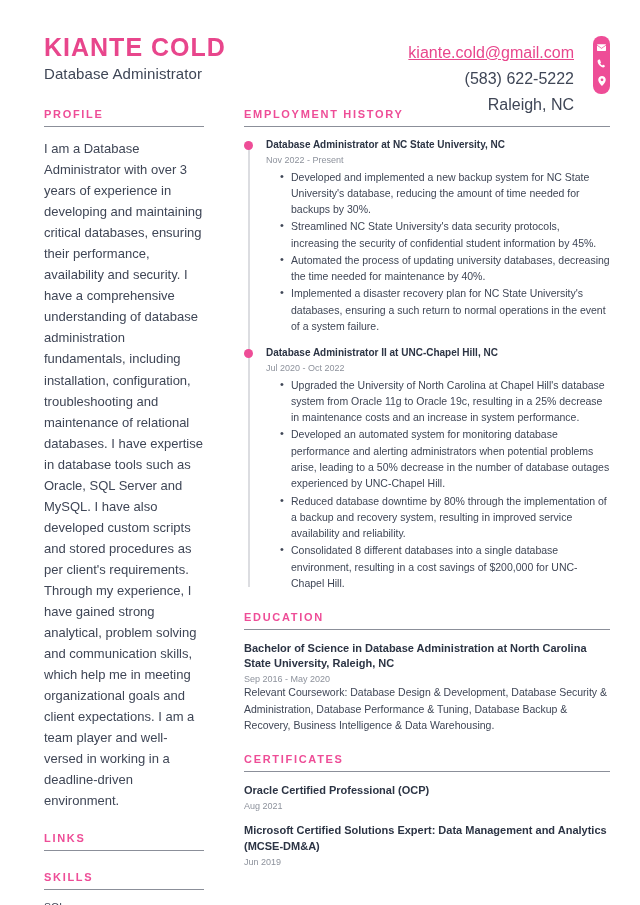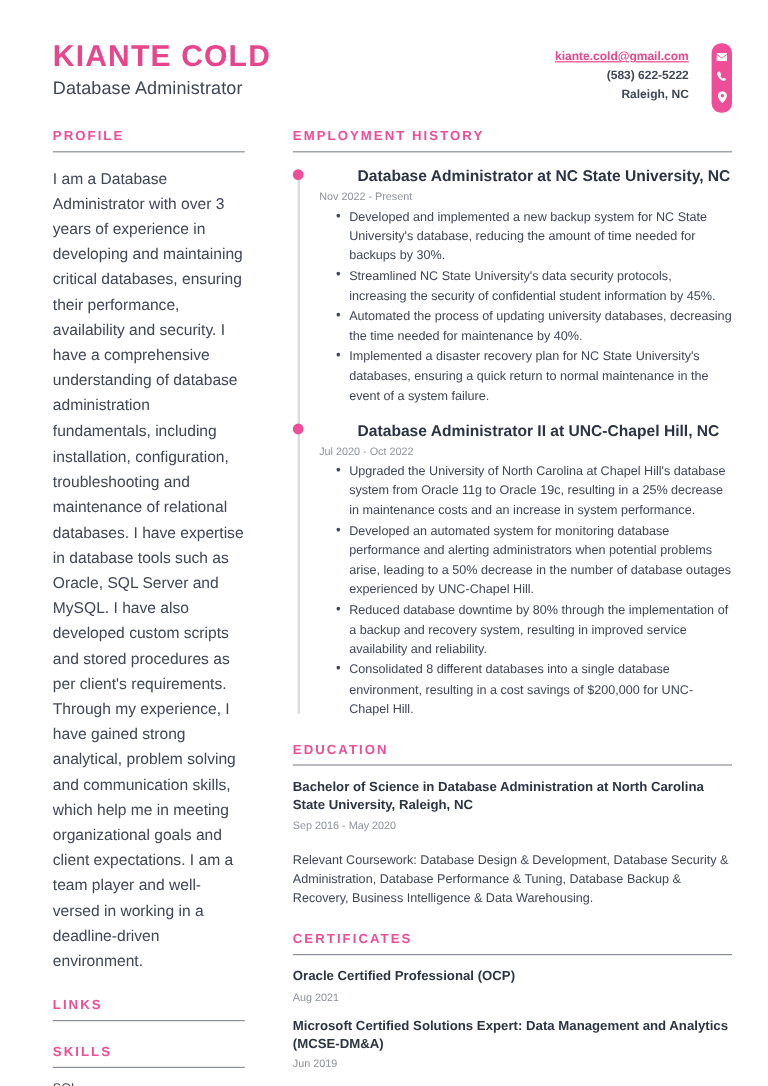--- a/index.html
+++ b/index.html
@@ -44,24 +44,23 @@
 
   .contact {
     position: absolute;
     top: 40px;
     right: 66px;
     text-align: right;
     line-height: 1.62;
   }
 
   .contact-line {
-    font-size: 10px;
+    font-size: 16px;
     color: #3f4656;
     white-space: nowrap;
-    font-weight: bold;
   }
 
   .contact-line.email {
     color: #E8468C;
     text-decoration: underline;
   }
 
   .icon-strip {
     position: absolute;
     top: 36px;
@@ -167,25 +166,24 @@
     position: absolute;
     left: -22px;
     top: 3px;
     width: 9px;
     height: 9px;
     border-radius: 50%;
     background: #EE4D97;
   }
 
   .job-heading {
-    font-size: 13px;
+    font-size: 10px;
     font-weight: bold;
     color: #2c3444;
     line-height: 1.35;
-    margin-left: 32px;
   }
 
   .job-date {
     font-size: 9px;
     color: #8d929c;
     margin-top: 3px;
     margin-bottom: 4px;
   }
 
   ul.bullets {
@@ -225,21 +223,21 @@
   .entry-date {
     font-size: 9px;
     color: #8d929c;
     margin-top: 3px;
   }
 
   .entry-desc {
     font-size: 10.5px;
     line-height: 1.55;
     color: #3f4656;
-    margin-top: 16px;
+    margin-top: 0;
   }
 </style>
 </head>
 <body>
 
 <div class="page">
 
   <div class="header">
     <div class="name">KIANTE COLD</div>
     <div class="job-title">Database Administrator</div>
@@ -330,21 +328,21 @@
           <div class="timeline-line"></div>
 
           <div class="job">
             <div class="job-dot"></div>
             <div class="job-heading">Database Administrator at NC State University, NC</div>
             <div class="job-date">Nov 2022 - Present</div>
             <ul class="bullets">
               <li>Developed and implemented a new backup system for NC State University's database, reducing the amount of time needed for backups by 30%.</li>
               <li>Streamlined NC State University's data security protocols, increasing the security of confidential student information by 45%.</li>
               <li>Automated the process of updating university databases, decreasing the time needed for maintenance by 40%.</li>
-              <li>Implemented a disaster recovery plan for NC State University's databases, ensuring a quick return to normal maintenance in the event of a system failure.</li>
+              <li>Implemented a disaster recovery plan for NC State University's databases, ensuring a such return to normal operations in the event of a system failure.</li>
             </ul>
           </div>
 
           <div class="job">
             <div class="job-dot"></div>
             <div class="job-heading">Database Administrator II at UNC-Chapel Hill, NC</div>
             <div class="job-date">Jul 2020 - Oct 2022</div>
             <ul class="bullets">
               <li>Upgraded the University of North Carolina at Chapel Hill's database system from Oracle 11g to Oracle 19c, resulting in a 25% decrease in maintenance costs and an increase in system performance.</li>
               <li>Developed an automated system for monitoring database performance and alerting administrators when potential problems arise, leading to a 50% decrease in the number of database outages experienced by UNC-Chapel Hill.</li>

